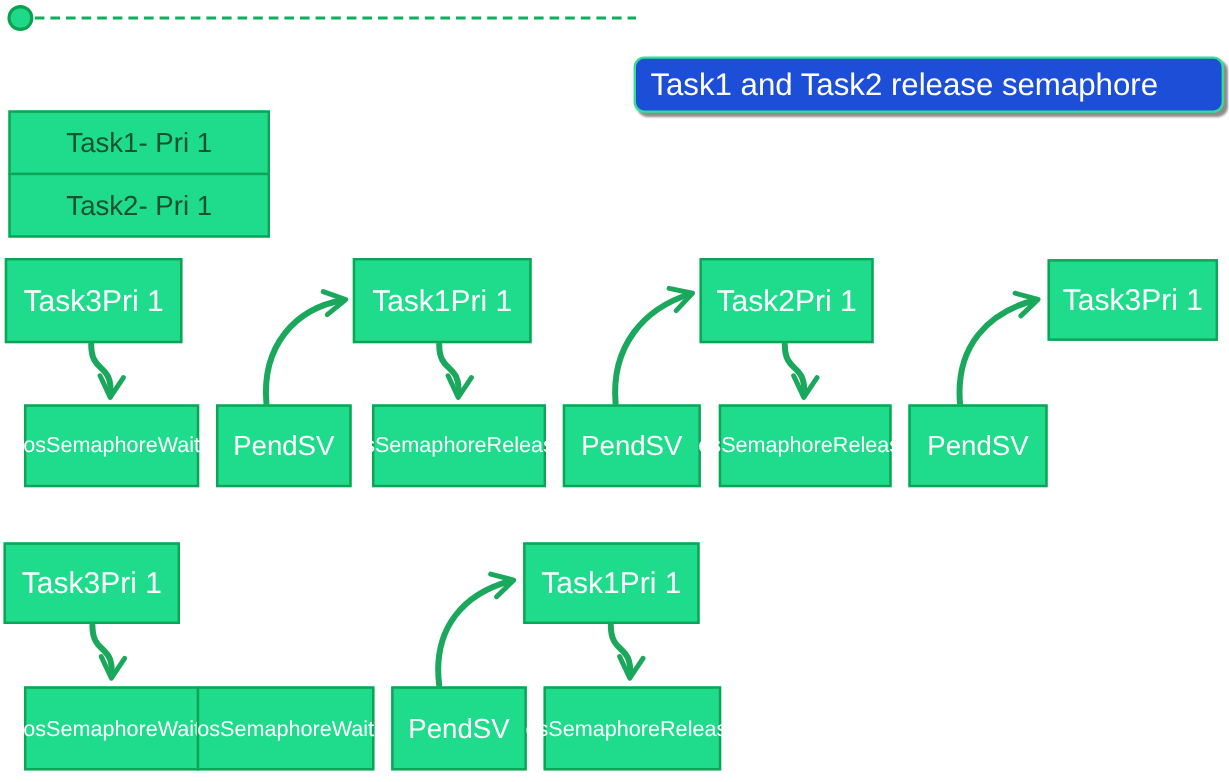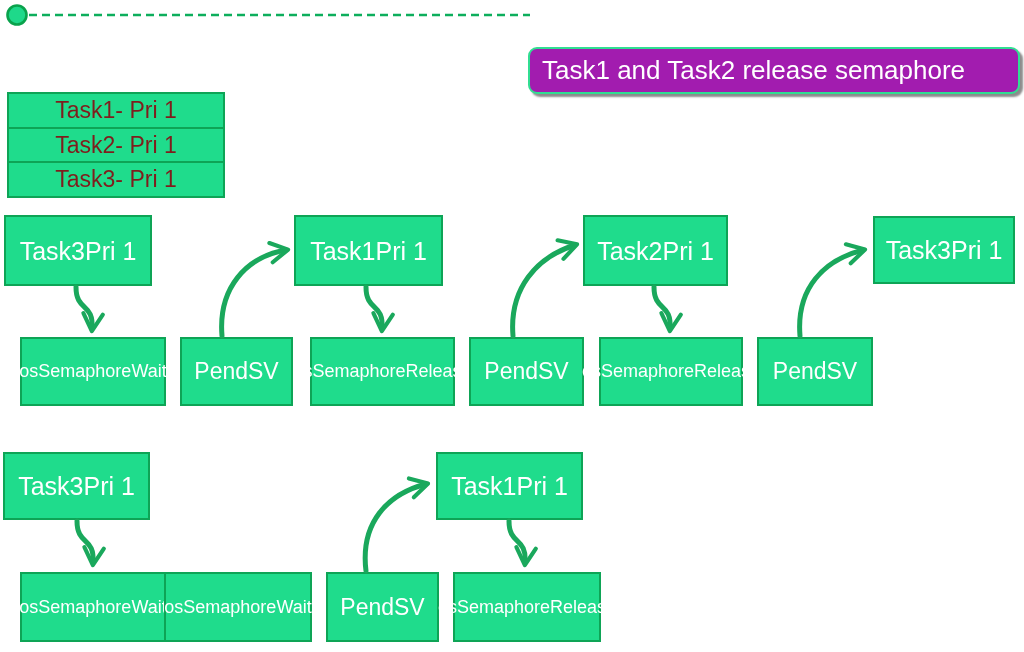--- a/index.html
+++ b/index.html
@@ -15,26 +15,26 @@
   }
   .task-box{font-size:25px;line-height:32px;}
   .sem-box{font-size:18px;line-height:25px;text-align:center;}
   .pend-box{font-size:23px;margin-left:16px;}
   .legend{
     position:absolute;left:7px;top:92px;width:218px;height:106px;z-index:1;
     display:flex;flex-direction:column;
   }
   .legend-row{
     flex:1;box-sizing:border-box;background:#1fdc8c;border:2px solid #0ea456;
-    color:#7f1d1d;font-size:23px;display:flex;align-items:center;justify-content:center;
+    color:#14532d;font-size:23px;display:flex;align-items:center;justify-content:center;
   }
   .legend-row + .legend-row{margin-top:-2px;}
   .callout{
     position:absolute;left:528px;width:492px;box-sizing:border-box;
-    background:#a21caf;border:2px solid #31de92;border-radius:9px;
+    background:#1d4ed8;border:2px solid #31de92;border-radius:9px;
     box-shadow:3px 3px 2px rgba(0,0,0,0.45);
     color:#ffffff;font-size:26px;display:flex;align-items:center;
     padding-left:12px;z-index:1;
   }
   #callout-1{top:47px;height:47px;}
   #callout-2{top:102px;height:48px;}
   
   #t-top-0{left:4px;  top:215px;width:148px;height:71px;}
   #t-top-1{left:294px;top:215px;width:149px;height:71px;}
   #t-top-2{left:583px;top:215px;width:145px;height:71px;}
@@ -61,23 +61,20 @@
   <div class="callout" id="callout-1">
     <span>Task1 and Task2 release semaphore</span>
   </div>
 
   <div class="legend">
     <div class="legend-row">
       <span>Task1- Pri 1</span>
     </div>
     <div class="legend-row">
       <span>Task2- Pri 1</span>
-    </div>
-    <div class="legend-row">
-      <span>Task3- Pri 1</span>
     </div>
   </div>
 
   <div class="gbox task-box" id="t-top-0">
     <span>Task3</span>
     <span>Pri 1</span>
   </div>
   <div class="gbox task-box" id="t-top-1">
     <span>Task1</span>
     <span>Pri 1</span>

